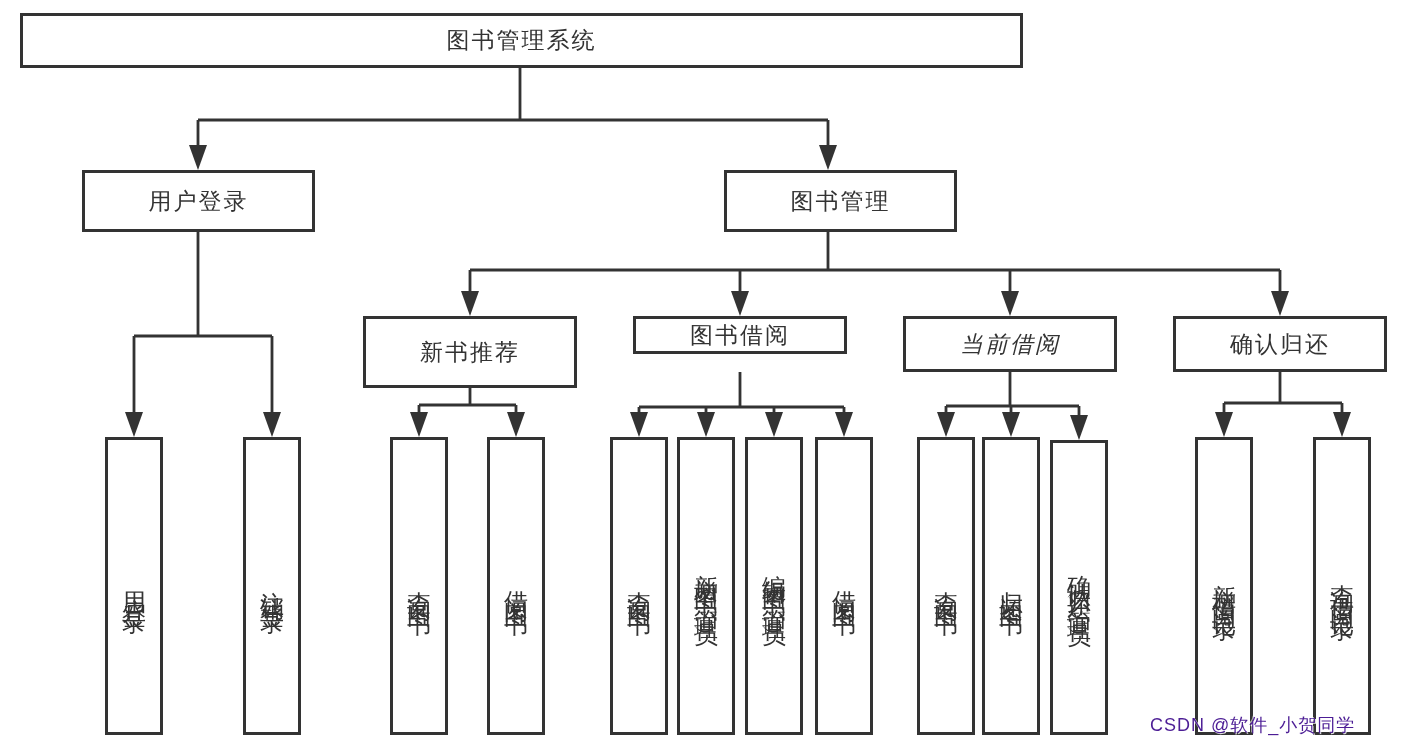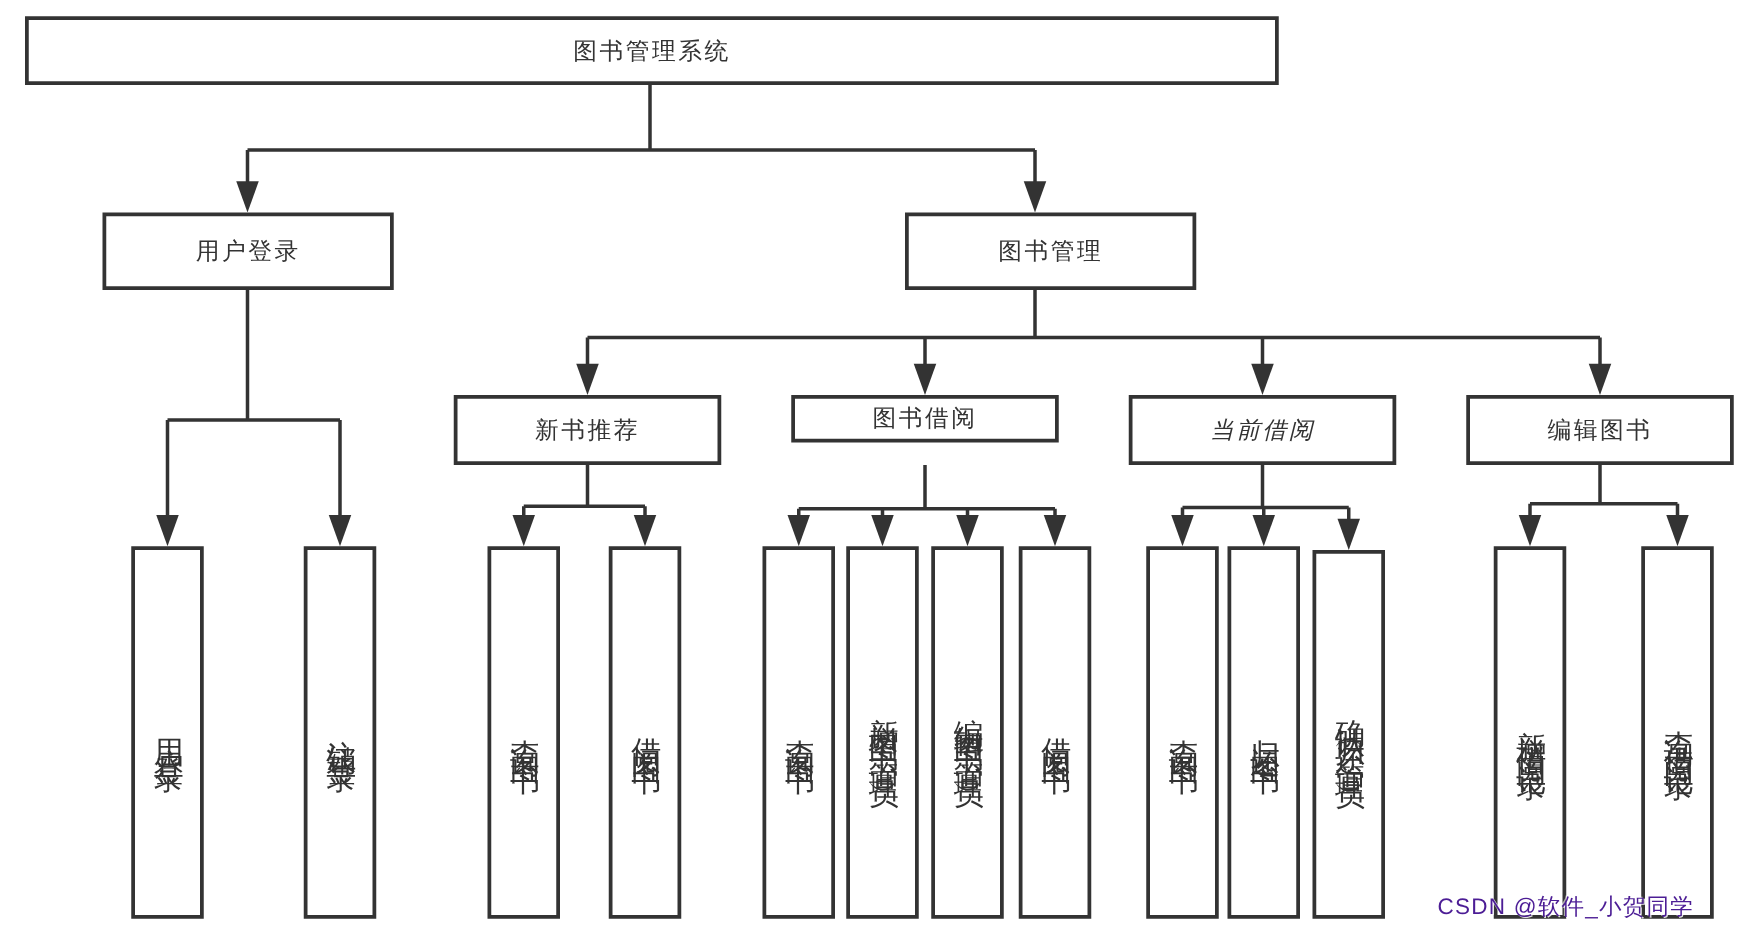--- a/index.html
+++ b/index.html
@@ -27,21 +27,21 @@
     box-sizing: border-box;
     border: 3px solid #333333;
     background: #ffffff;
     color: #333333;
     display: flex;
     align-items: center;
     justify-content: center;
     z-index: 2;
   }
   .hbox {
-    font-size: 19px;
+    font-size: 23px;
     letter-spacing: 2px;
     font-weight: 400;
   }
   .leaf {
     writing-mode: vertical-rl;
     text-orientation: mixed;
     font-size: 24px;
     letter-spacing: 7px;
     line-height: 1;
   }
@@ -92,24 +92,24 @@
       <polygon points="1215,412 1233,412 1224,437"></polygon>
       <polygon points="1333,412 1351,412 1342,437"></polygon>
     </g>
   </svg>
 
   <div class="box hbox" style="left:20px; top:13px; width:1003px; height:55px;">图书管理系统</div>
 
   <div class="box hbox" style="left:82px; top:170px; width:233px; height:62px;">用户登录</div>
   <div class="box hbox" style="left:712px; top:170px; width:233px; height:62px;margin-left:12px;">图书管理</div>
 
-  <div class="box hbox" style="left:363px; top:316px; width:214px; height:56px;">新书推荐</div>
+  <div class="box hbox" style="left:363px; top:316px; width:214px; height:72px;">新书推荐</div>
   <div class="box hbox" style="left:633px; top:316px; width:214px; height:38px;">图书借阅</div>
   <div class="box hbox" style="left:903px; top:316px; width:214px; height:56px;font-style:italic;">当前借阅</div>
-  <div class="box hbox" style="left:1173px; top:316px; width:214px; height:56px;">编辑图书</div>
+  <div class="box hbox" style="left:1173px; top:316px; width:214px; height:56px;">确认归还</div>
 
   <div class="box leaf" style="left:105px; top:437px; width:58px; height:298px;">用户登录</div>
   <div class="box leaf" style="left:243px; top:437px; width:58px; height:298px;">注销登录</div>
 
   <div class="box leaf" style="left:390px; top:437px; width:58px; height:298px;">查询图书</div>
   <div class="box leaf" style="left:487px; top:437px; width:58px; height:298px;">借阅图书</div>
 
   <div class="box leaf" style="left:610px; top:437px; width:58px; height:298px;">查询图书</div>
   <div class="box leaf" style="left:677px; top:437px; width:58px; height:298px;">新增图书（管理员）</div>
   <div class="box leaf" style="left:745px; top:437px; width:58px; height:298px;">编辑图书（管理员）</div>

